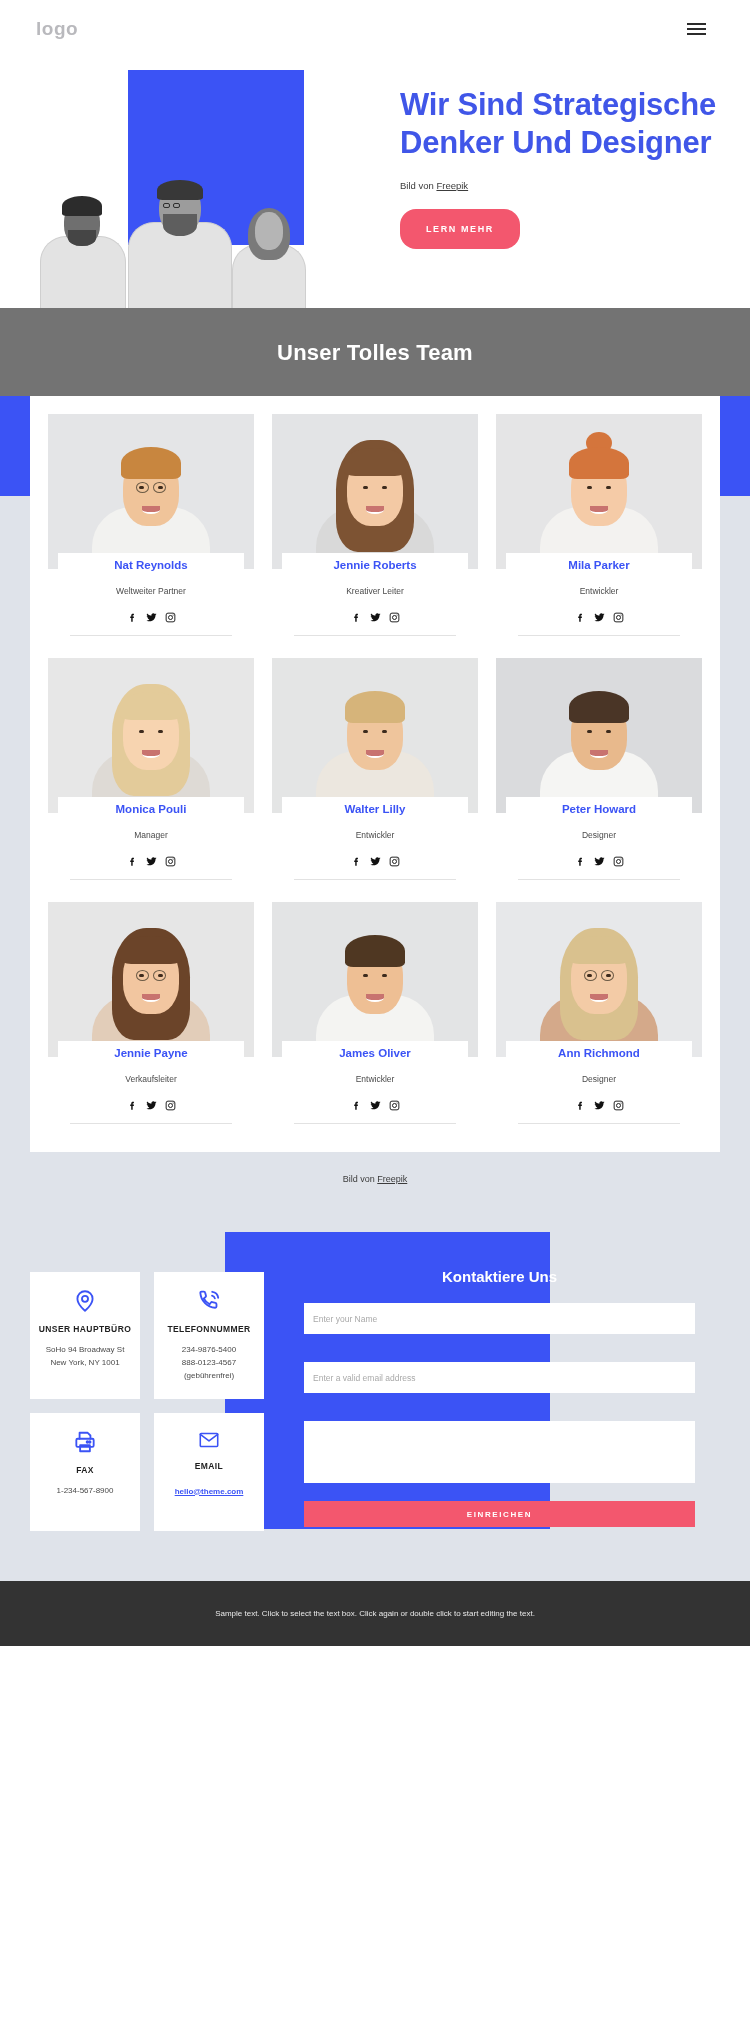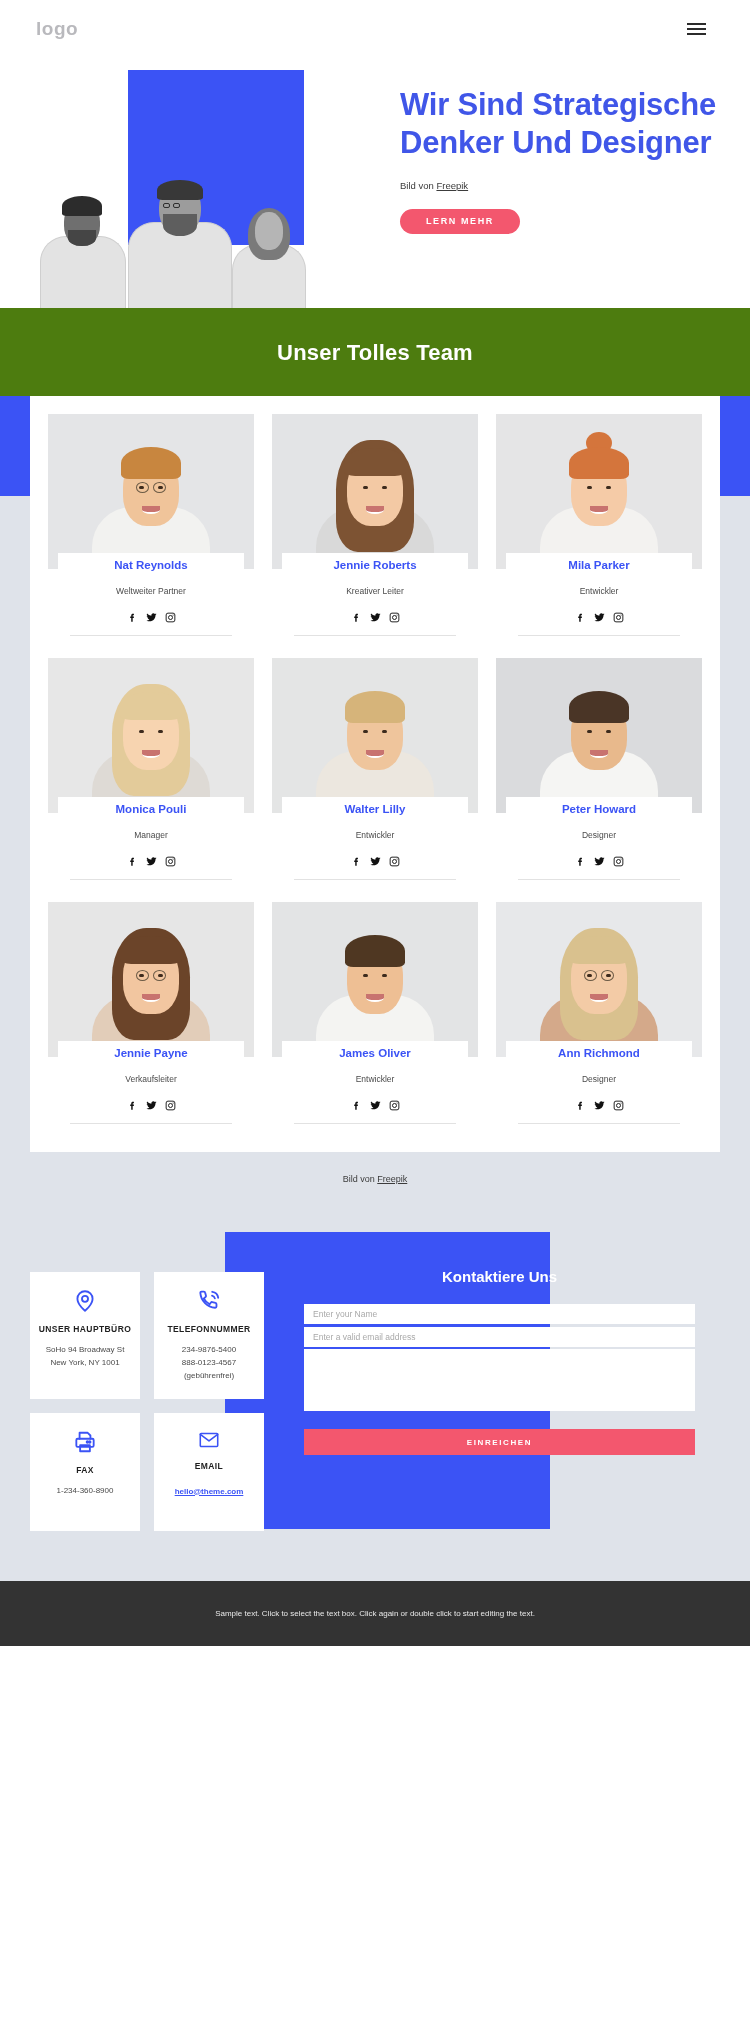--- a/index.html
+++ b/index.html
@@ -70,21 +70,21 @@
     margin-top: 18px;
     font-size: 9.5px;
     color: #3c3c3c;
   }
   .hero-credit a { color: #3c3c3c; text-decoration: underline; }
   .btn-primary {
     display: inline-flex;
     align-items: center;
     justify-content: center;
     margin-top: 18px;
-    height: 25px;
+    height: 40px;
     padding: 0 26px;
     border-radius: 16px;
     background: #f3576e;
     color: #ffffff;
     font-size: 9px;
     font-weight: 700;
     letter-spacing: 1.6px;
     border: none;
     cursor: pointer;
     font-family: "Liberation Sans", sans-serif;
@@ -93,21 +93,21 @@
   
   .person { position: absolute; bottom: 0; }
   .p-head { position: absolute; border-radius: 48% 48% 44% 44%; background: #8e8e8e; }
   .p-hair { position: absolute; border-radius: 50% 50% 12% 12%; background: #3a3a3a; }
   .p-body { position: absolute; border-radius: 26px 26px 0 0; background: #e3e3e3; border: 1px solid #cfcfcf; border-bottom: none; }
   .p-glass { position: absolute; width: 7px; height: 5px; border: 1.2px solid #2d2d2d; border-radius: 2px; }
   .p-beard { position: absolute; border-radius: 0 0 48% 48%; background: #5a5a5a; }
 
   
   .team-band {
-    background: #4d7c0f;
+    background: #737373;
     padding-top: 32px;
     position: relative;
   }
   .team-title {
     text-align: center;
     color: #ffffff;
     font-size: 22px;
     font-weight: 700;
     letter-spacing: 0.2px;
     margin-bottom: 30px;
@@ -233,27 +233,27 @@
   .form-wrap { flex: 1; padding: 0 25px 0 22px; margin-top: 4px; }
   .form-title {
     color: #ffffff;
     text-align: center;
     font-size: 15px;
     font-weight: 700;
     margin-bottom: 18px;
   }
   .field {
     width: 100%;
-    height: 20px;
+    height: 31px;
     border: none;
     background: #ffffff;
     padding: 0 9px;
     font-size: 8.5px;
     color: #333;
-    margin-bottom: 2px;
+    margin-bottom: 28px;
     font-family: "Liberation Sans", sans-serif;
   }
   .field::placeholder { color: #a9a9a9; }
   .field-area {
     width: 100%;
     height: 62px;
     border: none;
     background: #ffffff;
     padding: 7px 9px;
     font-size: 8.5px;
@@ -728,21 +728,21 @@
             <div class="info-icon">
               <svg width="26" height="26" viewBox="0 0 24 24" fill="none" stroke="#3b53f5" stroke-width="1.7" stroke-linecap="round" stroke-linejoin="round">
                 <path d="M7 9V3.5h7.5L17 6v3"></path>
                 <rect x="4" y="9" width="16" height="7.5" rx="1.2"></rect>
                 <rect x="7.5" y="15" width="9" height="5.5"></rect>
                 <circle cx="16.4" cy="12" r=".7" fill="#3b53f5"></circle>
                 <circle cx="14.2" cy="12" r=".7" fill="#3b53f5"></circle>
               </svg>
             </div>
             <div class="info-title">FAX</div>
-            <div class="info-line">1-234-360-8900</div>
+            <div class="info-line">1-234-567-8900</div>
           </div>
           <div class="info-card"><div class="info-icon">
               <svg width="26" height="22" viewBox="0 0 24 24" fill="none" stroke="#3b53f5" stroke-width="1.7" stroke-linecap="round" stroke-linejoin="round">
                 <rect x="2.5" y="5" width="19" height="14" rx="1"></rect>
                 <path d="M2.5 5.8 12 13l9.5-7.2"></path>
               </svg>
             </div><div class="info-title">EMAIL</div><a href="#" class="info-link">hello@theme.com</a></div>
         </div>
       <div class="form-wrap">
         <div class="form-title">Kontaktiere Uns</div>

